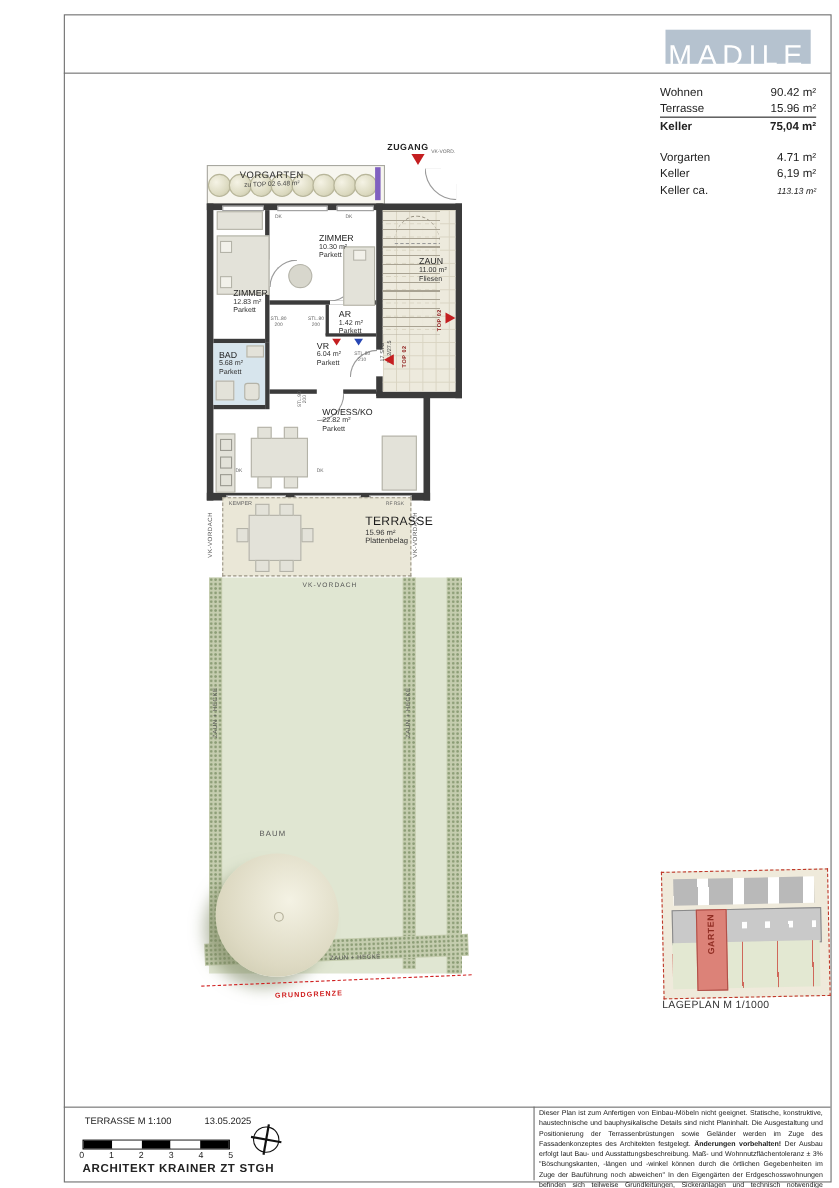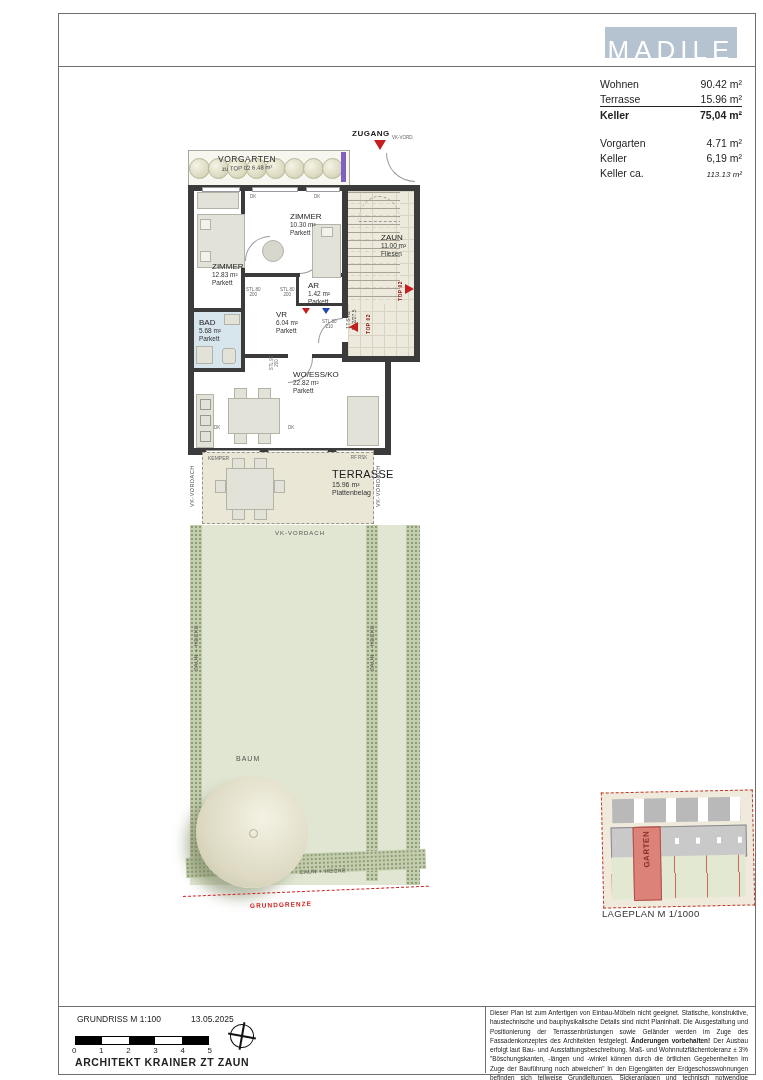--- a/index.html
+++ b/index.html
@@ -167,21 +167,21 @@
   <div class="abs lbl" style="left:381px;top:233px;">
     <div class="nm">ZAUN</div>
     <div class="dt">11.00 m²</div>
     <div class="dt">Fliesen</div>
   </div>
   <div class="abs lbl" style="left:308px;top:281px;">
     <div class="nm">AR</div>
     <div class="dt">1.42 m²</div>
     <div class="dt">Parkett</div>
   </div>
-  <div class="abs lbl" style="left:276px;top:310px;">
+  <div class="abs lbl" style="left:288px;top:310px;">
     <div class="nm">VR</div>
     <div class="dt">6.04 m²</div>
     <div class="dt">Parkett</div>
   </div>
   <div class="abs lbl" style="left:199px;top:318px;">
     <div class="nm">BAD</div>
     <div class="dt">5.68 m²</div>
     <div class="dt">Parkett</div>
   </div>
   <div class="abs lbl" style="left:293px;top:370px;">
@@ -270,39 +270,39 @@
       <div style="position:absolute;left:8px;top:40px;transform:rotate(-90deg);transform-origin:left top;
                   font-size:8px;font-weight:bold;color:#8f2c22;letter-spacing:.5px;">GARTEN</div>
     </div>
   </div>
   <div class="abs" style="left:602px;top:908px;font-size:9.5px;color:#333;letter-spacing:.3px;">LAGEPLAN M 1/1000</div>
 
   <div class="abs" style="left:58px;top:1006px;width:697px;height:1px;background:#6e6e6e;"></div>
   <div class="abs" style="left:485px;top:1006px;width:1px;height:67px;background:#6e6e6e;"></div>
 
   <div class="abs" style="left:77px;top:1014px;width:260px;display:flex;gap:30px;font-size:8.5px;color:#222;">
-    <span>GRUNDRISS M 1:100</span>
+    <span>TERRASSE M 1:100</span>
     <span>13.05.2025</span>
   </div>
   <div class="abs" style="left:75px;top:1036px;width:132px;height:7px;border:1px solid #000;display:flex;">
     <div style="flex:1;background:#000;"></div>
       <div style="flex:1;background:#fff;"></div>
       <div style="flex:1;background:#000;"></div>
       <div style="flex:1;background:#fff;"></div>
       <div style="flex:1;background:#000;"></div>
   </div>
   <div class="abs" style="left:72px;top:1046px;width:140px;display:flex;justify-content:space-between;font-size:8px;">
     <span>0</span>
     <span>1</span>
     <span>2</span>
     <span>3</span>
     <span>4</span>
     <span>5</span>
   </div>
-  <div class="abs" style="left:75px;top:1056px;font-size:10.5px;font-weight:bold;letter-spacing:.6px;">ARCHITEKT KRAINER ZT ZAUN</div>
+  <div class="abs" style="left:75px;top:1056px;font-size:10.5px;font-weight:bold;letter-spacing:.6px;">ARCHITEKT KRAINER ZT STGH</div>
 
   <div class="abs" style="left:230px;top:1024px;width:24px;height:24px;transform:rotate(10deg);">
     <div style="position:absolute;inset:0;border:1.6px solid #111;border-radius:50%;"></div>
     <div style="position:absolute;left:11px;top:-2px;width:1.6px;height:28px;background:#111;"></div>
     <div style="position:absolute;left:-2px;top:11px;width:28px;height:1.6px;background:#111;"></div>
   </div>
 
   <p class="abs" style="left:490px;top:1008px;width:258px;margin:0;font-size:6.4px;line-height:1.45;text-align:justify;color:#1a1a1a;">
     <span>Dieser Plan ist zum Anfertigen von Einbau-Möbeln nicht geeignet. Statische, konstruktive, haustechnische und bauphysikalische Details sind nicht Planinhalt. Die Ausgestaltung und Positionierung der Terrassenbrüstungen sowie Geländer werden im Zuge des Fassadenkonzeptes des Architekten festgelegt. </span><span style="font-weight:bold;">Änderungen vorbehalten!</span><span> Der Ausbau erfolgt laut Bau- und Ausstattungsbeschreibung. Maß- und Wohnnutzflächentoleranz ± 3% "Böschungskanten, -längen und -winkel können durch die örtlichen Gegebenheiten im Zuge der Bauführung noch abweichen" In den Eigengärten der Erdgeschosswohnungen befinden sich teilweise Grundleitungen, Sickeranlagen und technisch notwendige Reinigungs- und Putzschächte. Die Zugänglichkeit für Reinigungszwecken ist dauerhaft zu gewährleisten!</span>
   </p>

